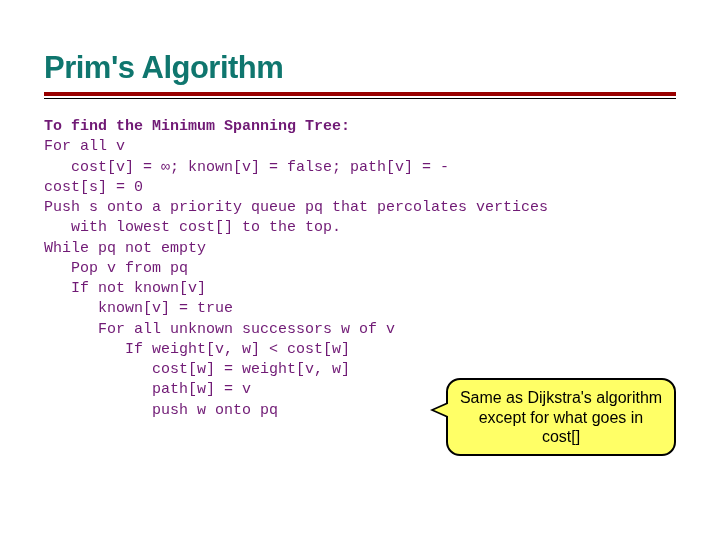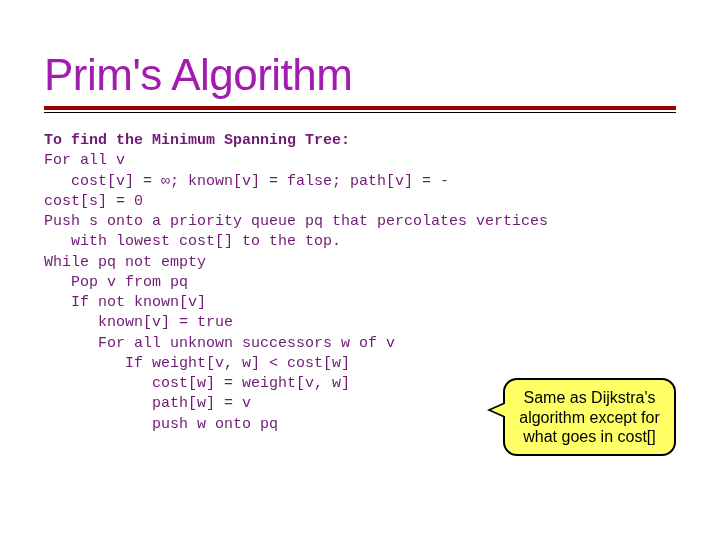--- a/index.html
+++ b/index.html
@@ -8,23 +8,23 @@
     height: 540px;
     background: #ffffff;
     font-family: Arial, Helvetica, sans-serif;
     position: relative;
     overflow: hidden;
   }
   .slide {
     padding: 50px 44px 0 44px;
   }
   .title {
-    font-size: 44px;
-    font-weight: 400;
-    color: #a21caf;
+    font-size: 31px;
+    font-weight: 700;
+    color: #0f766e;
     letter-spacing: -0.5px;
     margin-bottom: 6px;
   }
   .underline {
     height: 4px;
     background: #990000;
     margin-bottom: 2px;
   }
   .thinline {
     height: 1px;
@@ -36,21 +36,21 @@
     font-size: 15px;
     line-height: 1.35;
     white-space: pre;
     color: #701a75;
   }
   .bold { font-weight: bold; }
   .callout {
     position: absolute;
     right: 44px;
     bottom: 84px;
-    width: 173px;
+    width: 230px;
     background: #ffff66;
     border: 2px solid #000;
     border-radius: 14px;
     padding: 8px 10px;
     font-family: Arial, Helvetica, sans-serif;
     font-size: 16px;
     text-align: center;
     line-height: 1.2;
   }
   .callout::before {

